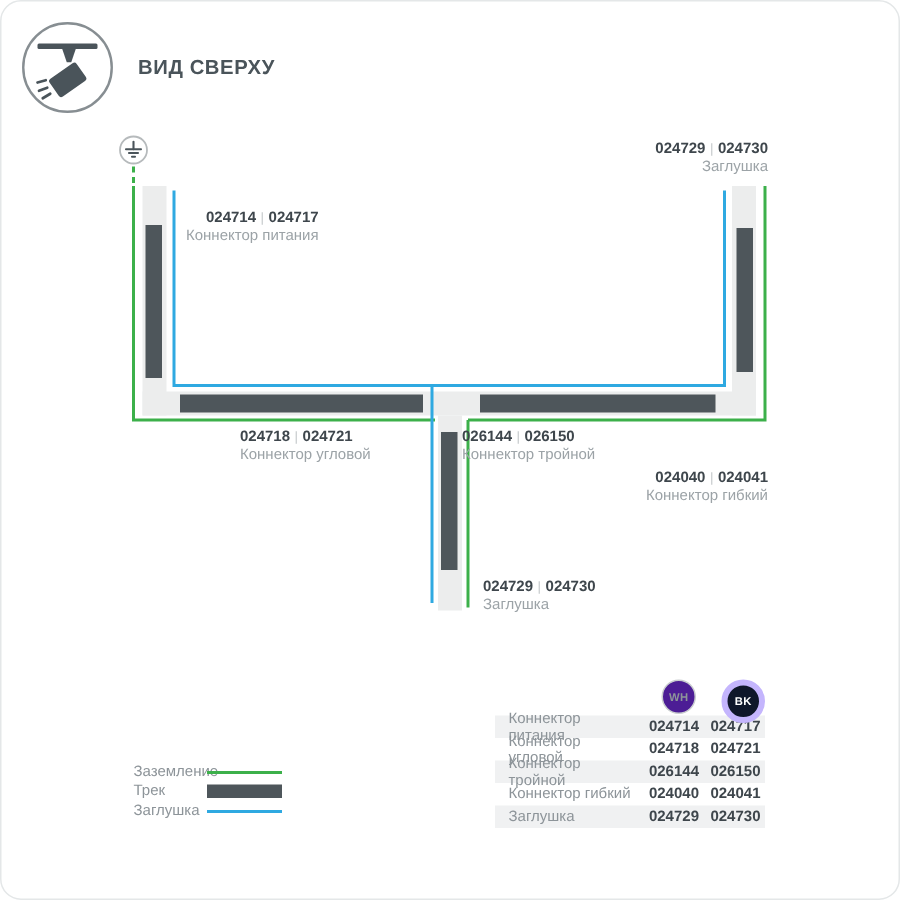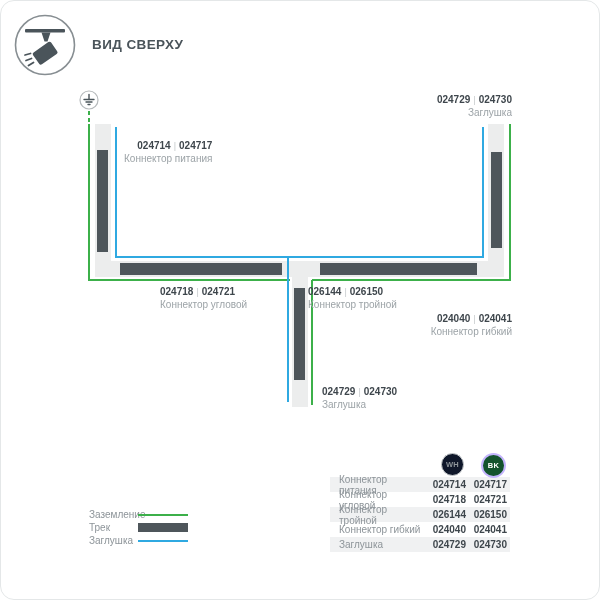--- a/index.html
+++ b/index.html
@@ -51,22 +51,22 @@
   .sw-track{width:50px;height:9px;background:#4e565b;}
   .sw-neutral{width:50px;height:2px;background:#2fa9e1;}
   
   .parts-table{position:absolute;left:330px;top:451px;width:180px;}
   .pt-head{position:relative;height:26px;}
   .pt-circle{
     position:absolute;top:2px;width:21px;height:21px;border-radius:50%;
     display:flex;align-items:center;justify-content:center;
     font-size:7.5px;font-weight:bold;letter-spacing:.3px;
   }
-  .pt-wh{left:111px;background:#0f172a;border:1px solid #c9cdcf;color:#8d9499;}
-  .pt-bk{left:151px;background:#14532d;border:2px solid #c4b5fd;color:#ffffff;}
+  .pt-wh{left:111px;background:#4c1d95;border:1px solid #c9cdcf;color:#8d9499;}
+  .pt-bk{left:151px;background:#0f172a;border:4px solid #c4b5fd;color:#ffffff;}
   .pt-row{display:flex;align-items:center;height:15px;font-size:10px;}
   .pt-row.alt{background:#f0f1f2;}
   .pt-name{flex:1;padding-left:9px;color:#8d9499;}
   .pt-cwh{width:40px;text-align:right;font-weight:bold;color:#3e464c;}
   .pt-cbk{width:41px;text-align:right;font-weight:bold;color:#3e464c;margin-right:3px;}
 </style>
 </head>
 <body>
 
 <div class="page-border"></div>

